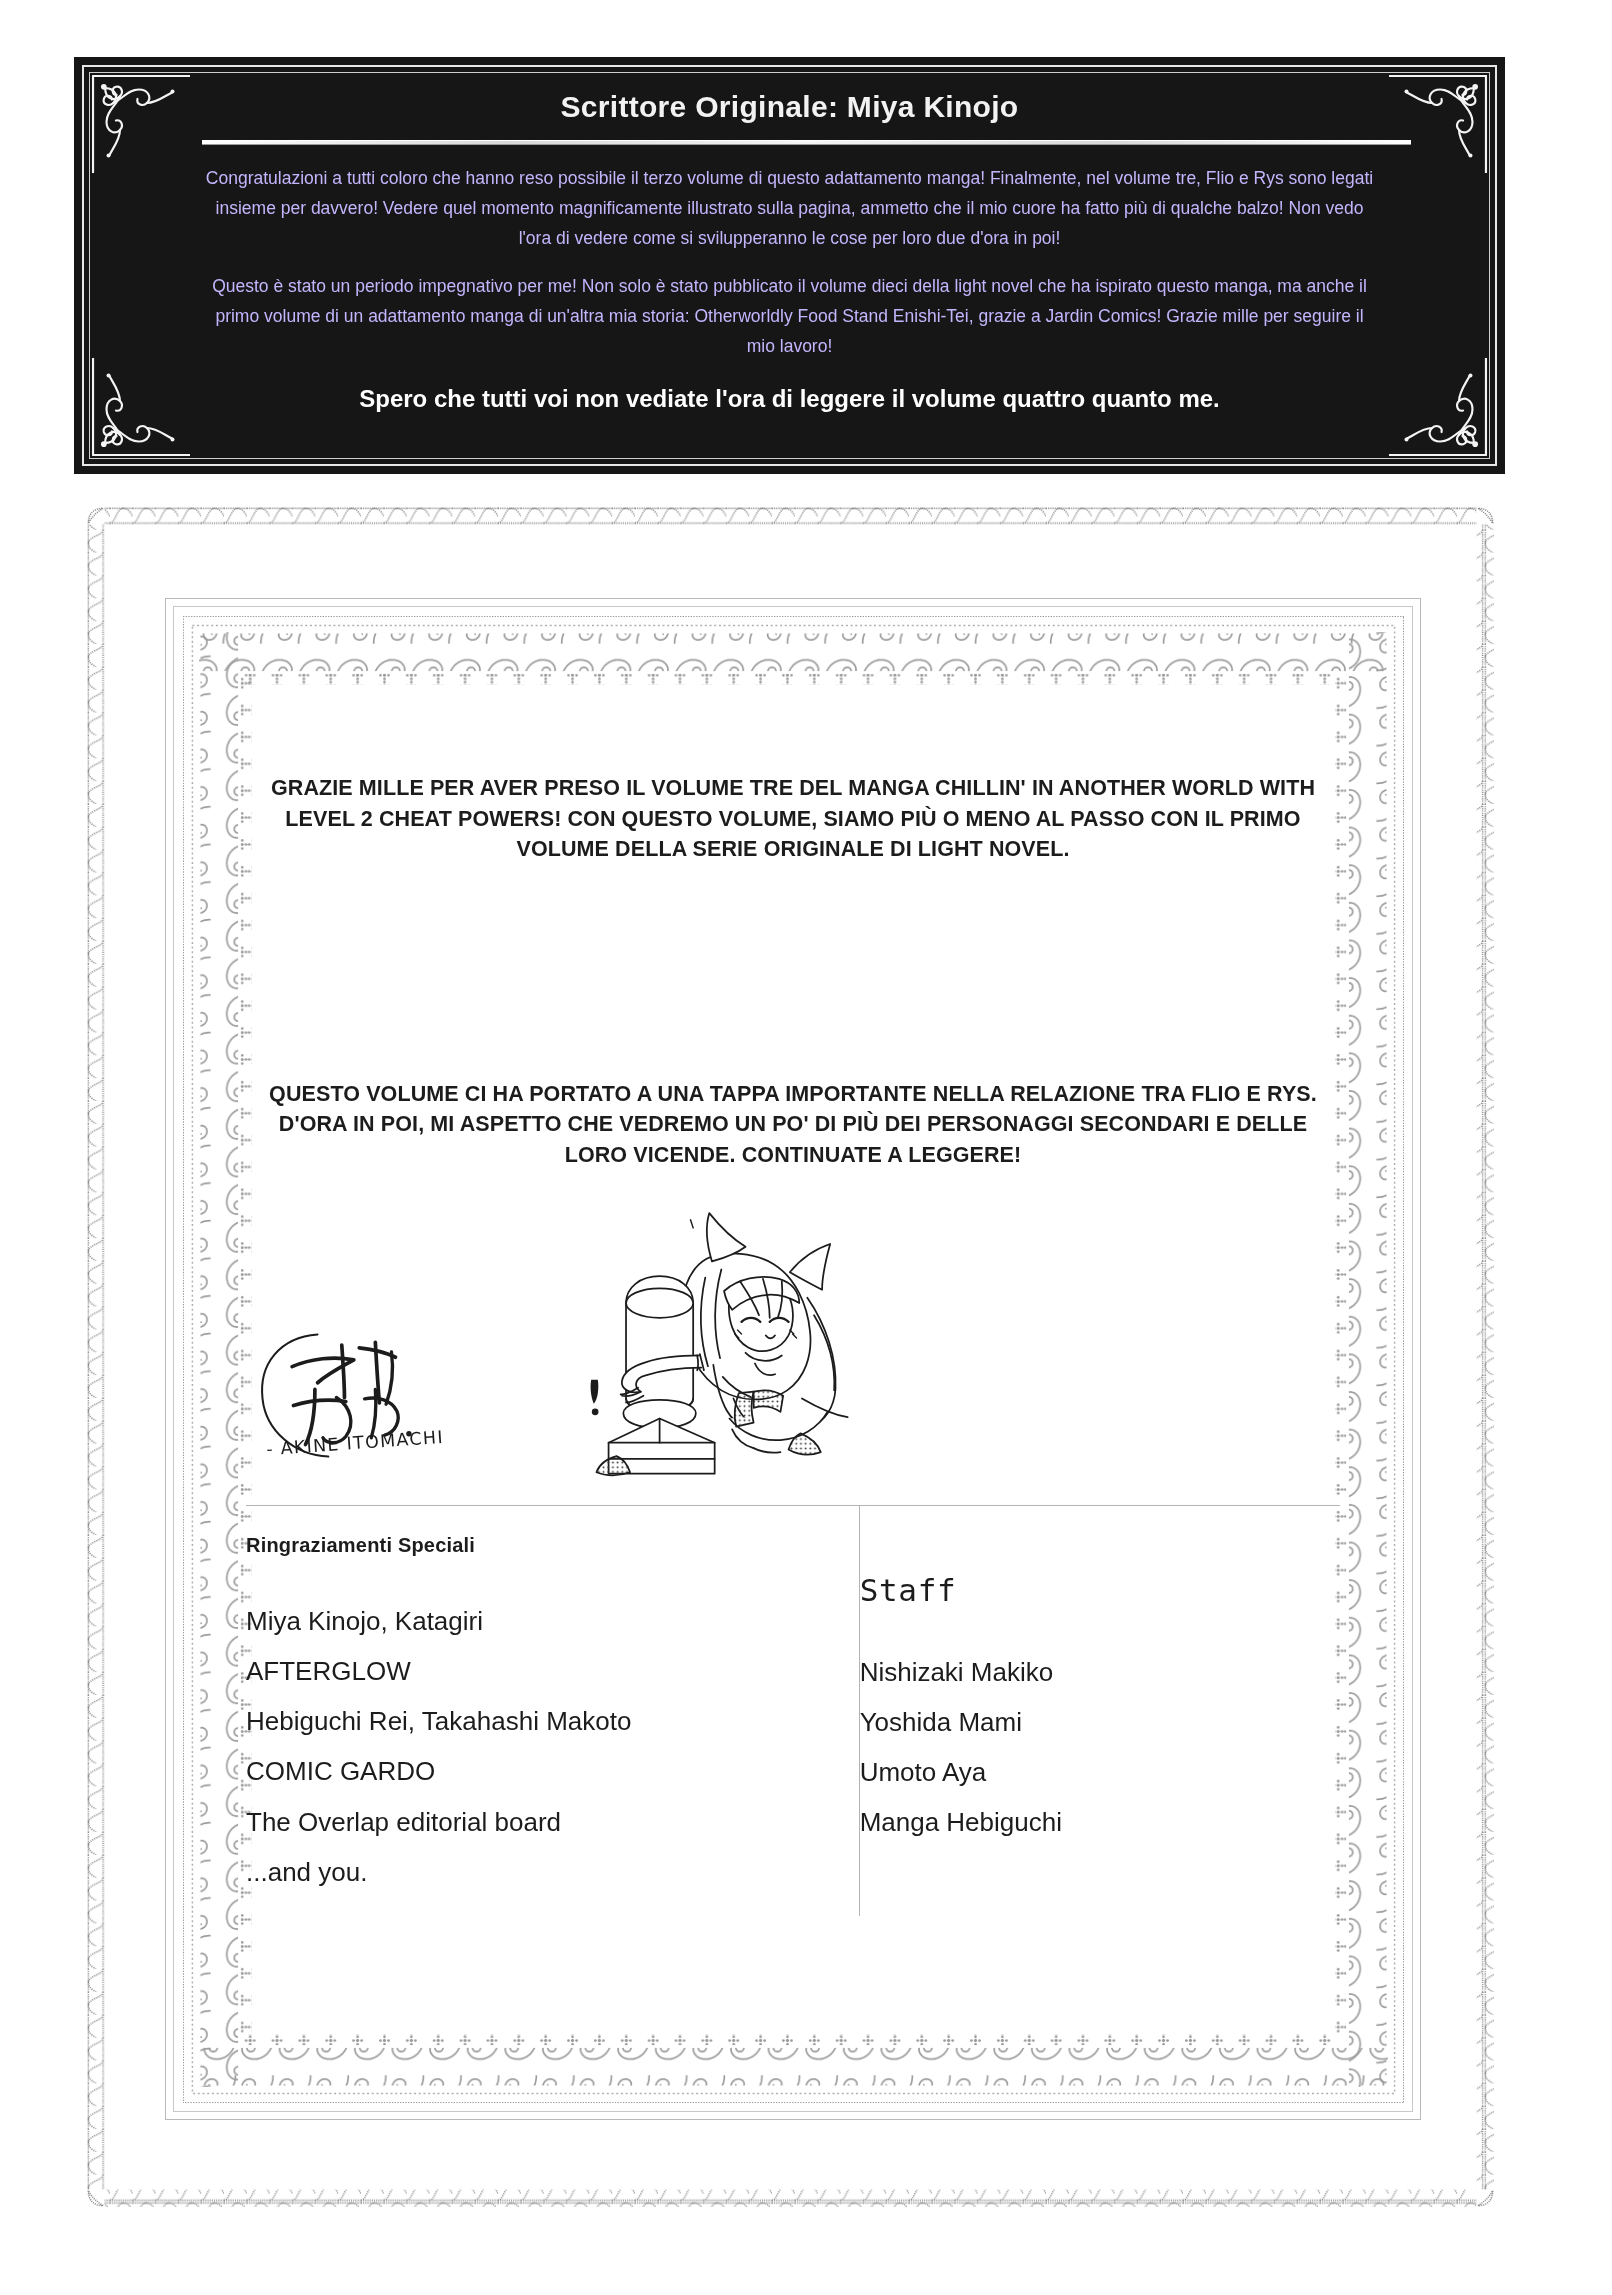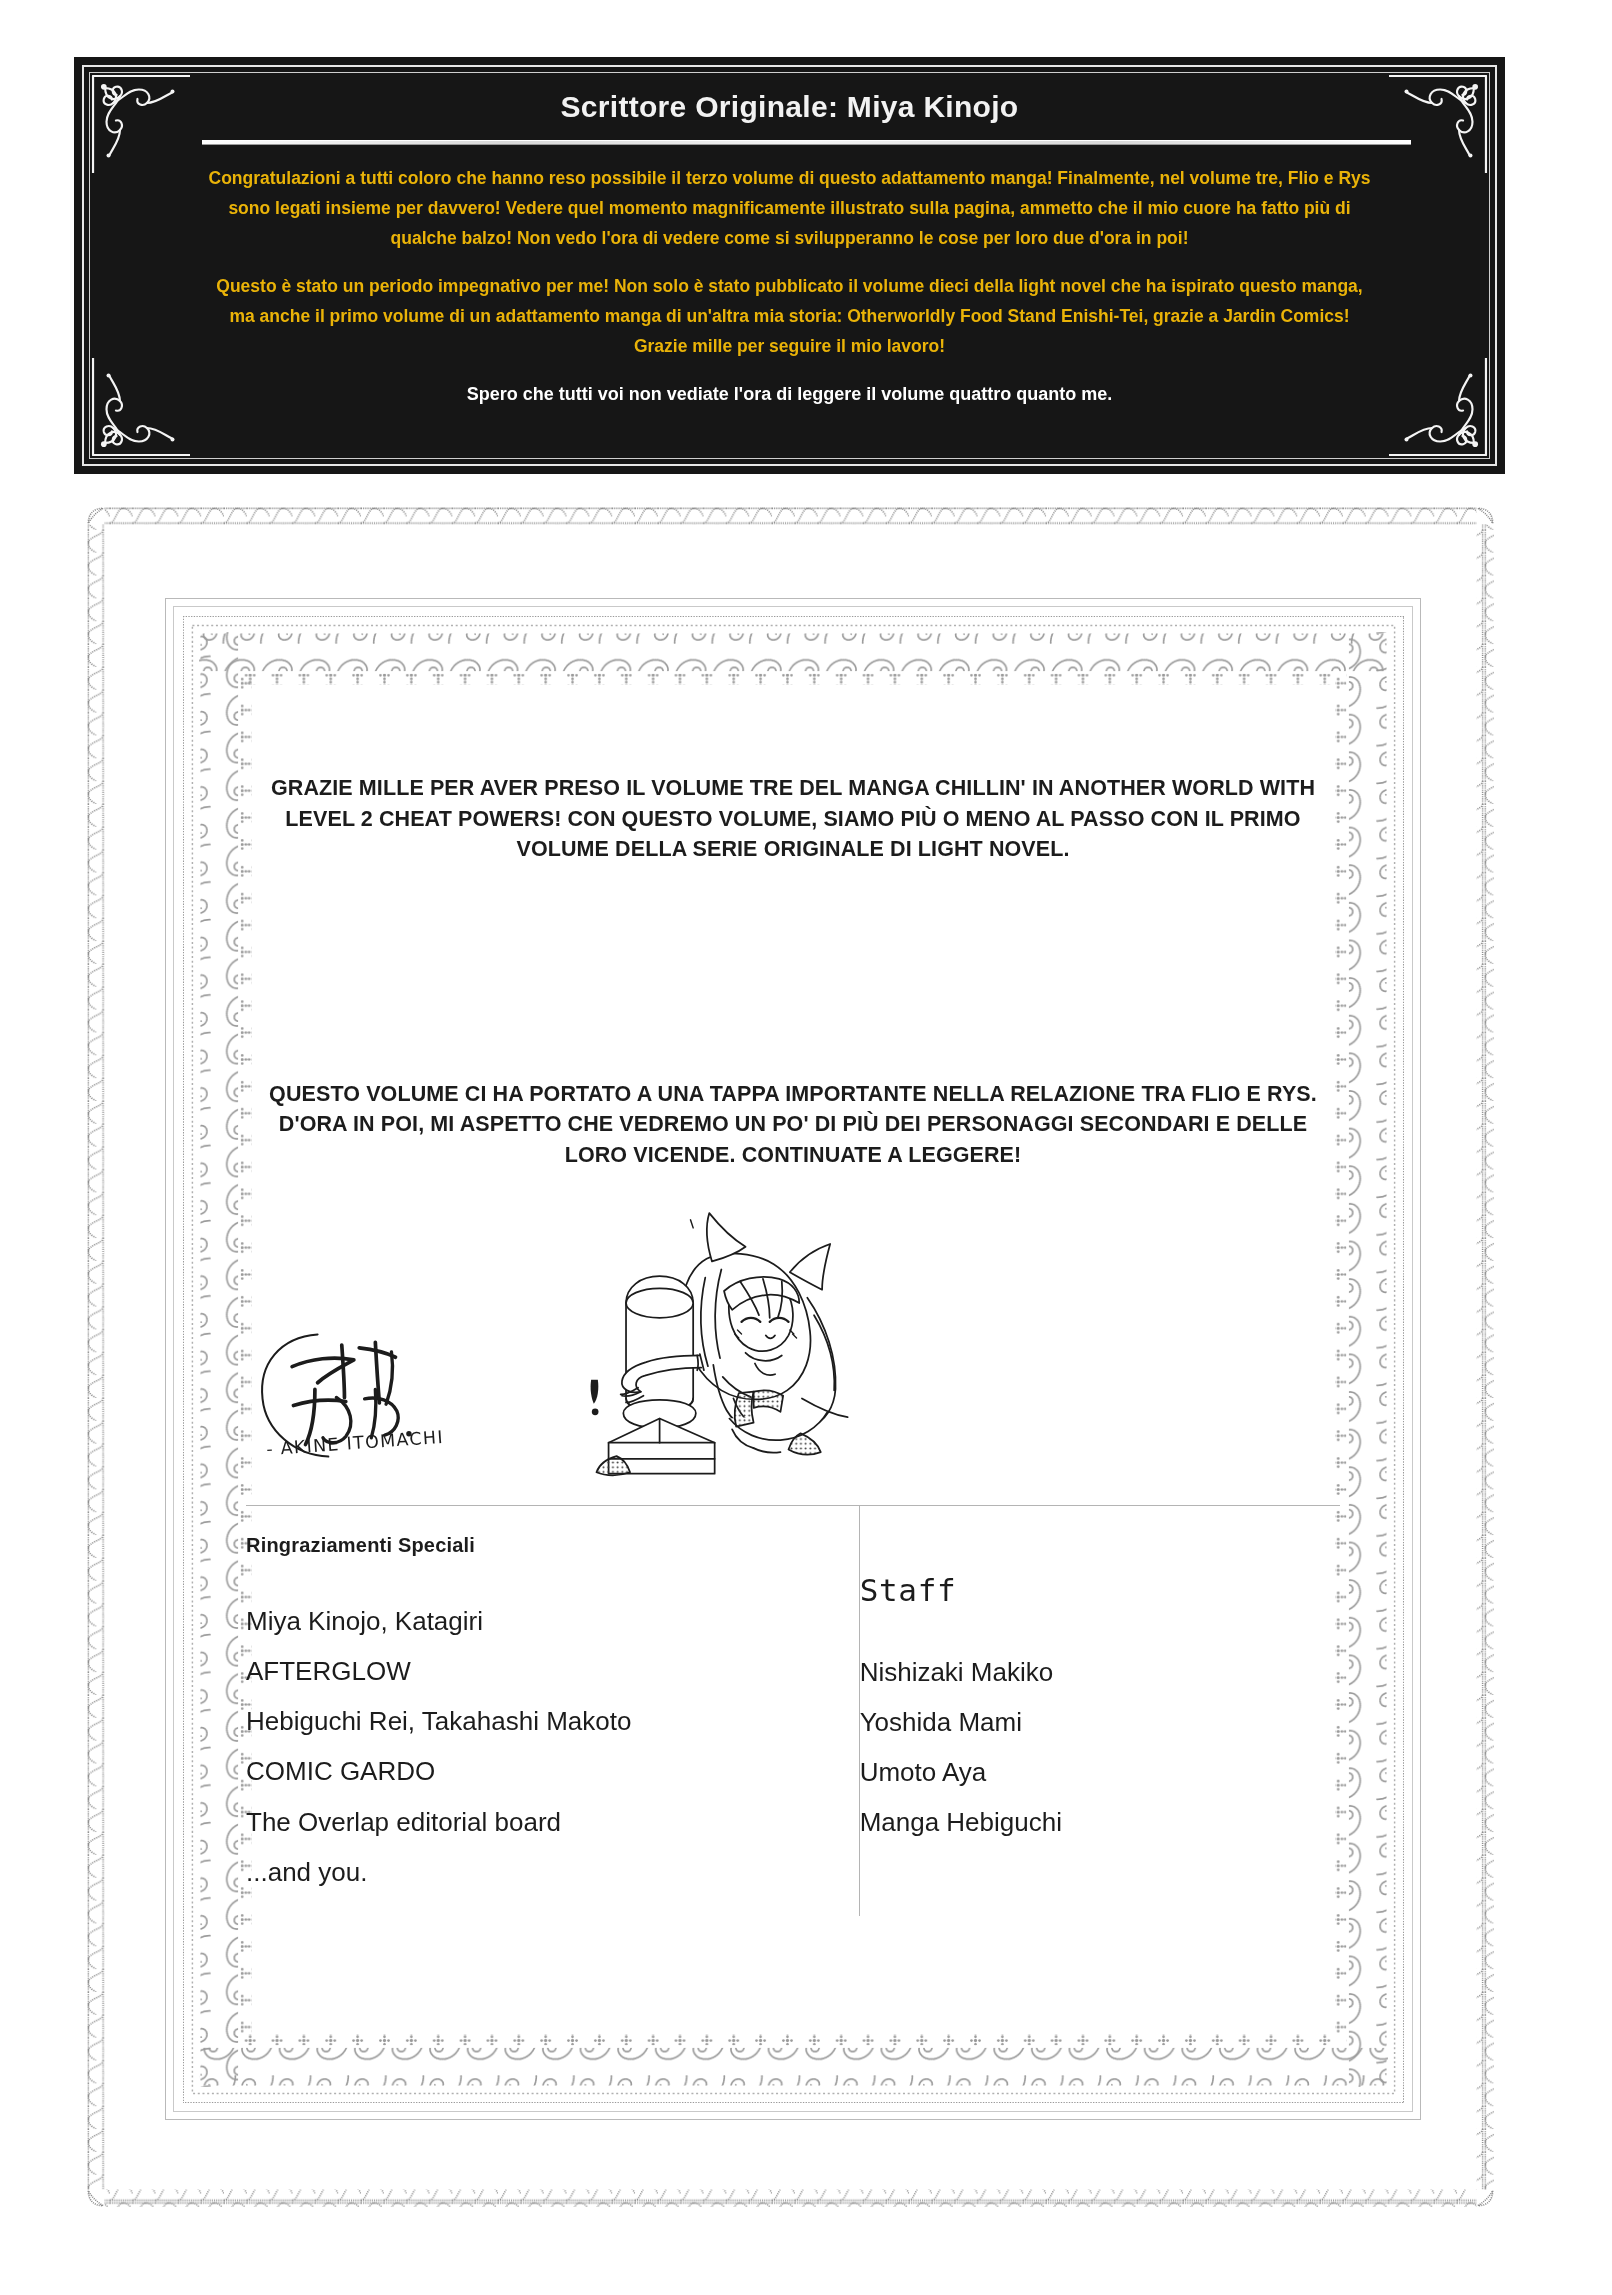--- a/index.html
+++ b/index.html
@@ -55,30 +55,30 @@
   }
   .title-rule{
     margin:15px auto 0 auto;
     width:1209px;
     height:3.4px;
     background:linear-gradient(to right,#ffffff,#d8d8d8 25%,#f5f5f5 50%,#d8d8d8 75%,#ffffff);
     border-top:0.7px solid #ffffff;
     border-bottom:0.7px solid #9a9a9a;
   }
   .author-para{
-    color:#eab308;
+    color:#c4b5fd;
     font-size:17.5px;
     line-height:1.72;
     margin:17.5px auto 0 auto;
     max-width:1196px;
-    font-weight:700;
+    font-weight:400;
   }
   .author-closing{
     color:#ffffff;
-    font-size:18px;
+    font-size:24px;
     font-weight:bold;
     margin:20px auto 0 auto;
     max-width:1209px;
     line-height:1.5;
   }
 
   
   .rope-frame{
     position:absolute;
     left:87px; top:507px;

